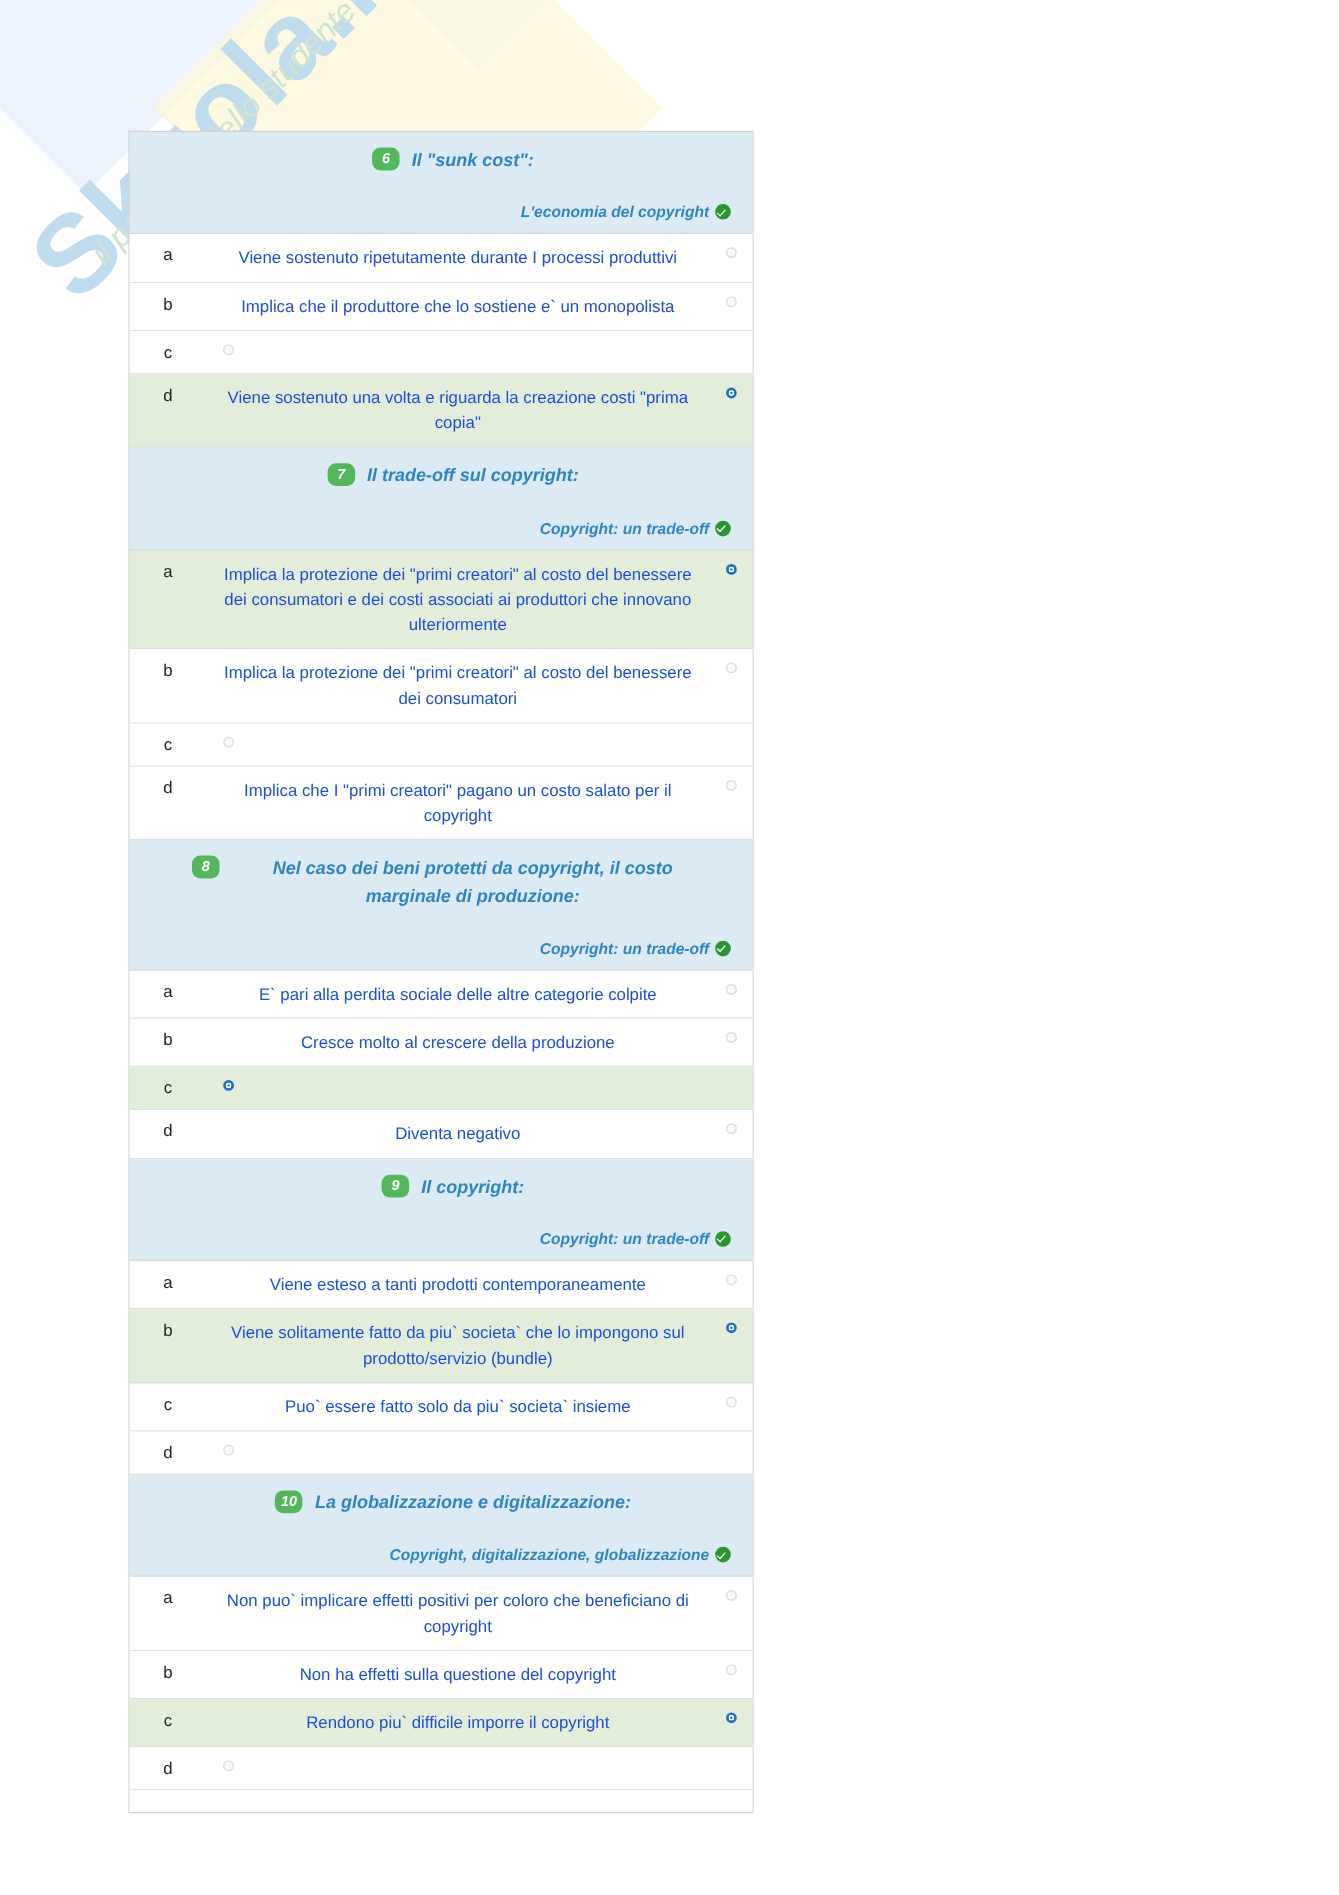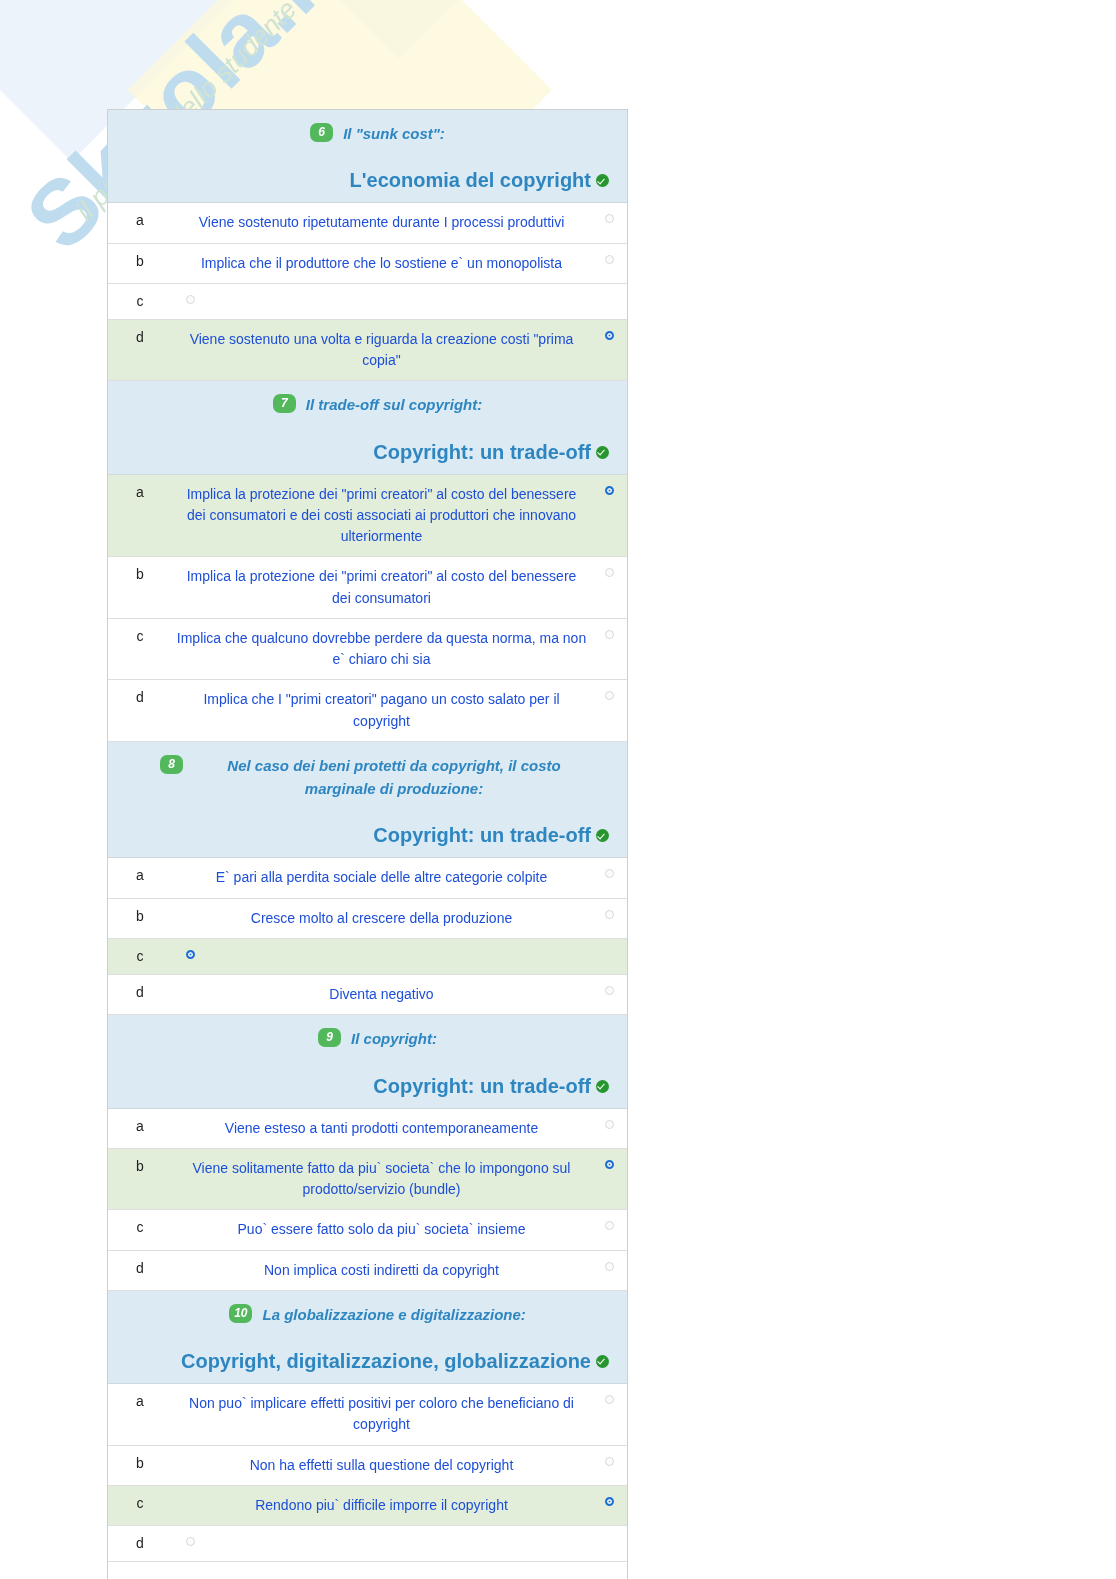--- a/index.html
+++ b/index.html
@@ -137,22 +137,23 @@
   }
   .q-topic-row {
     display: flex;
     align-items: center;
     justify-content: flex-end;
     gap: 5px;
     margin-top: 24px;
   }
   .q-topic {
     color: #2e86c1;
-    font-size: 20px;
+    font-size: 13px;
     font-weight: bold;
+    font-style: italic;
   }
   .check-icon {
     width: 13px;
     height: 13px;
     border-radius: 50%;
     background: #27962f;
     position: relative;
     flex: 0 0 auto;
     display: inline-block;
   }
@@ -287,21 +288,20 @@
     </div>
     <div class="answer-row">
       <div class="ans-letter">b</div>
       <div class="ans-text">Implica la protezione dei "primi creatori" al costo del benessere dei consumatori</div>
       <div class="ans-radio-cell">
         <span class="radio"></span>
       </div>
     </div>
     <div class="answer-row">
       <div class="ans-letter">c</div>
-      <div class="ans-text">Implica che qualcuno dovrebbe perdere da questa norma, ma non e` chiaro chi sia</div>
       <div class="ans-radio-cell">
         <span class="radio"></span>
       </div>
     </div>
     <div class="answer-row">
       <div class="ans-letter">d</div>
       <div class="ans-text">Implica che I "primi creatori" pagano un costo salato per il copyright</div>
       <div class="ans-radio-cell">
         <span class="radio"></span>
       </div>
@@ -369,21 +369,20 @@
     </div>
     <div class="answer-row">
       <div class="ans-letter">c</div>
       <div class="ans-text">Puo` essere fatto solo da piu` societa` insieme</div>
       <div class="ans-radio-cell">
         <span class="radio"></span>
       </div>
     </div>
     <div class="answer-row">
       <div class="ans-letter">d</div>
-      <div class="ans-text">Non implica costi indiretti da copyright</div>
       <div class="ans-radio-cell">
         <span class="radio"></span>
       </div>
     </div>
     <div class="question-header">
       <div class="q-title-row">
         <span class="q-badge">10</span>
         <span class="q-title">La globalizzazione e digitalizzazione:</span>
       </div>
       <div class="q-topic-row">

